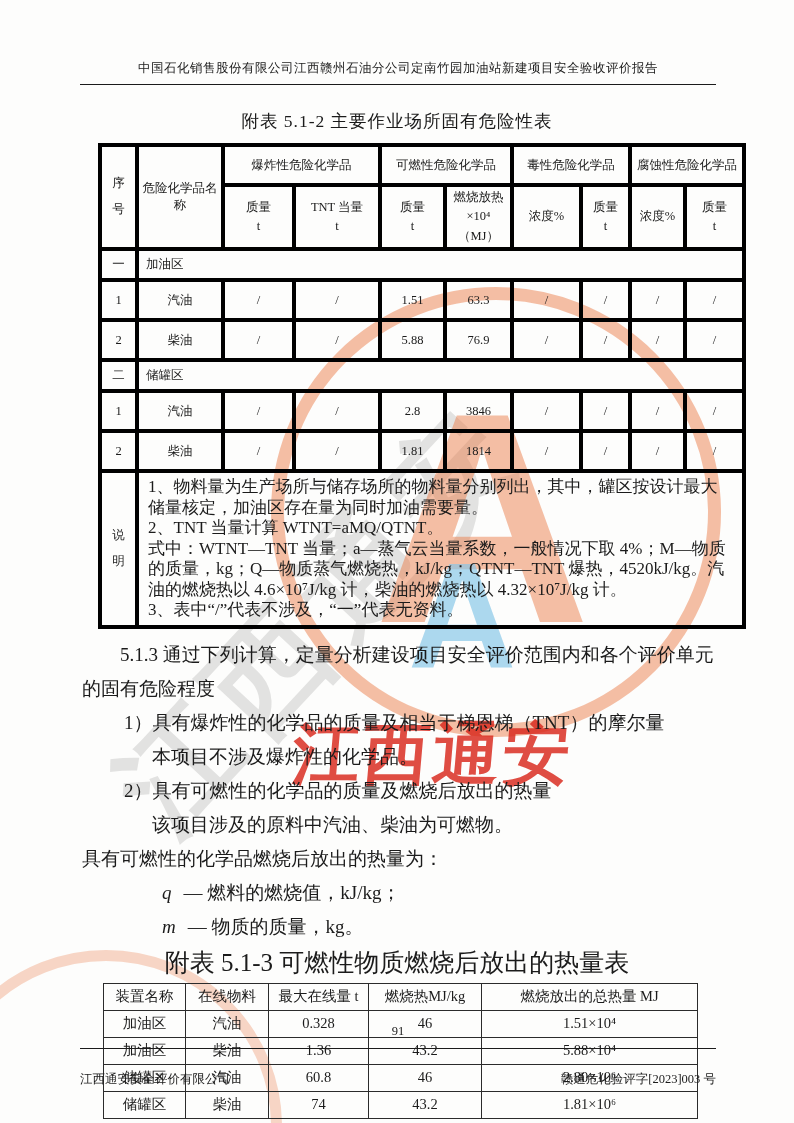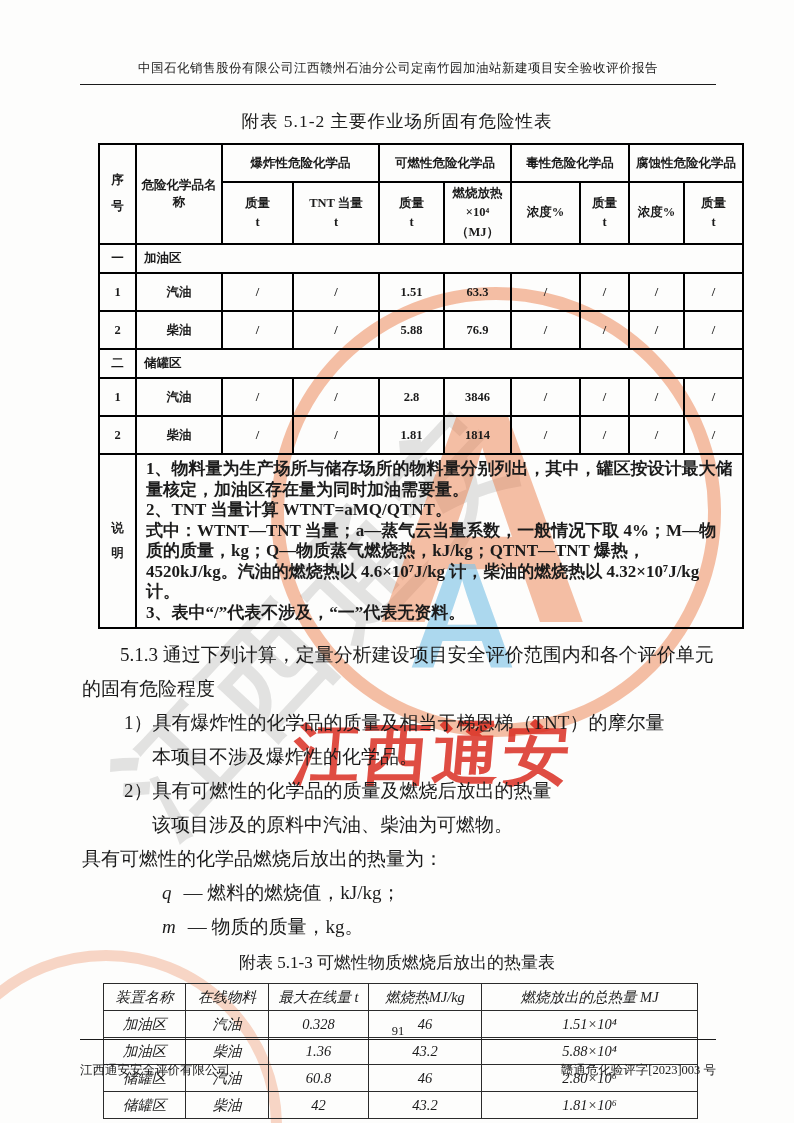--- a/index.html
+++ b/index.html
@@ -45,52 +45,52 @@
   .doc-header {
     margin:60px 78px 0 80px; text-align:center; font-size:12.5px; letter-spacing:.5px;
     padding-bottom:7px; border-bottom:1.5px solid #1b1b1b;
   }
   .doc-title { margin-top:24px; text-align:center; font-size:17.5px; letter-spacing:1px; }
   
   .t1 {
     border-collapse:collapse; margin:10px 0 0 98px; width:644px;
     font-size:12.5px; table-layout:fixed;
   }
-  .t1 th, .t1 td { border:2px solid #000000; text-align:center; font-weight:bold; padding:1px 3px; }
+  .t1 th, .t1 td { border:4px solid #000000; text-align:center; font-weight:normal; padding:1px 3px; }
   .t1 { border:1.5px solid #2b2b2b; }
   .t1-h1 th { height:34px; }
   .t1-h2 th { height:44px; line-height:1.55; }
   .t1 th div:empty { display:none; }
   .t1-data-row td { height:34px; }
   .t1-section-row td { height:25px; }
   .sec-name { text-align:left !important; padding-left:7px !important; }
   .vertical { width:1.25em; margin:0 auto; word-break:break-all; line-height:2.05; }
   .notes-cell { text-align:left !important; padding:4px 9px !important; }
   .note-line { line-height:20.5px; font-size:17px; }
   
   .body-text { margin:9px 76px 0 82px; }
   .body-text p { margin:0; font-size:19px; line-height:34px; }
   .p-indent2 { text-indent:38px; }
   .p-item { padding-left:42px; }
   .p-sub { padding-left:70px;font-family:Liberation Serif, serif; }
   .p-formula { text-align:center; font-size:18px; }
   .p-def { padding-left:80px; }
   .p-def i, .p-formula i { margin-right:6px; }
   .def-rest { margin-left:6px; }
-  .t2-title { text-align:center; font-size:17px; line-height:33px; margin-top:2px; }
+  .t2-title { text-align:center; font-size:25px; line-height:33px; margin-top:2px; }
   
   .t2 {
     border-collapse:collapse; margin:4px 0 0 103px; width:594px;
     font-size:14.5px; table-layout:fixed;
   }
   .t2 th, .t2 td { border:1px solid #2b2b2b; text-align:center; font-weight:normal; height:24px; padding:1px 3px; }
-  .t2 { border:1.5px solid #2b2b2b;font-style:italic; }
+  .t2 { border:1.5px solid #2b2b2b; }
   
   .doc-footer { position:absolute; left:80px; right:78px; top:1024px; }
-  .page-num { text-align:center; font-size:12.5px; margin-bottom:0; }
+  .page-num { text-align:center; font-size:12.5px; margin-bottom:9px; }
   .footer-row {
     border-top:1.5px solid #1b1b1b; padding-top:22px;
     display:flex; justify-content:space-between; font-size:12.5px;
   }
 </style>
 </head>
 <body>
 
 <div class="page">
 
@@ -285,21 +285,21 @@
           <tr>
             <td>储罐区</td>
             <td>汽油</td>
             <td>60.8</td>
             <td>46</td>
             <td>2.80×10⁶</td>
           </tr>
           <tr>
             <td>储罐区</td>
             <td>柴油</td>
-            <td>42</td>
+            <td>74</td>
             <td>43.2</td>
             <td>1.81×10⁶</td>
           </tr>
         </tbody>
     </table>
 
     <div class="doc-footer">
       <div class="page-num">91</div>
       <div class="footer-row">
         <span>江西通安安全评价有限公司</span>

